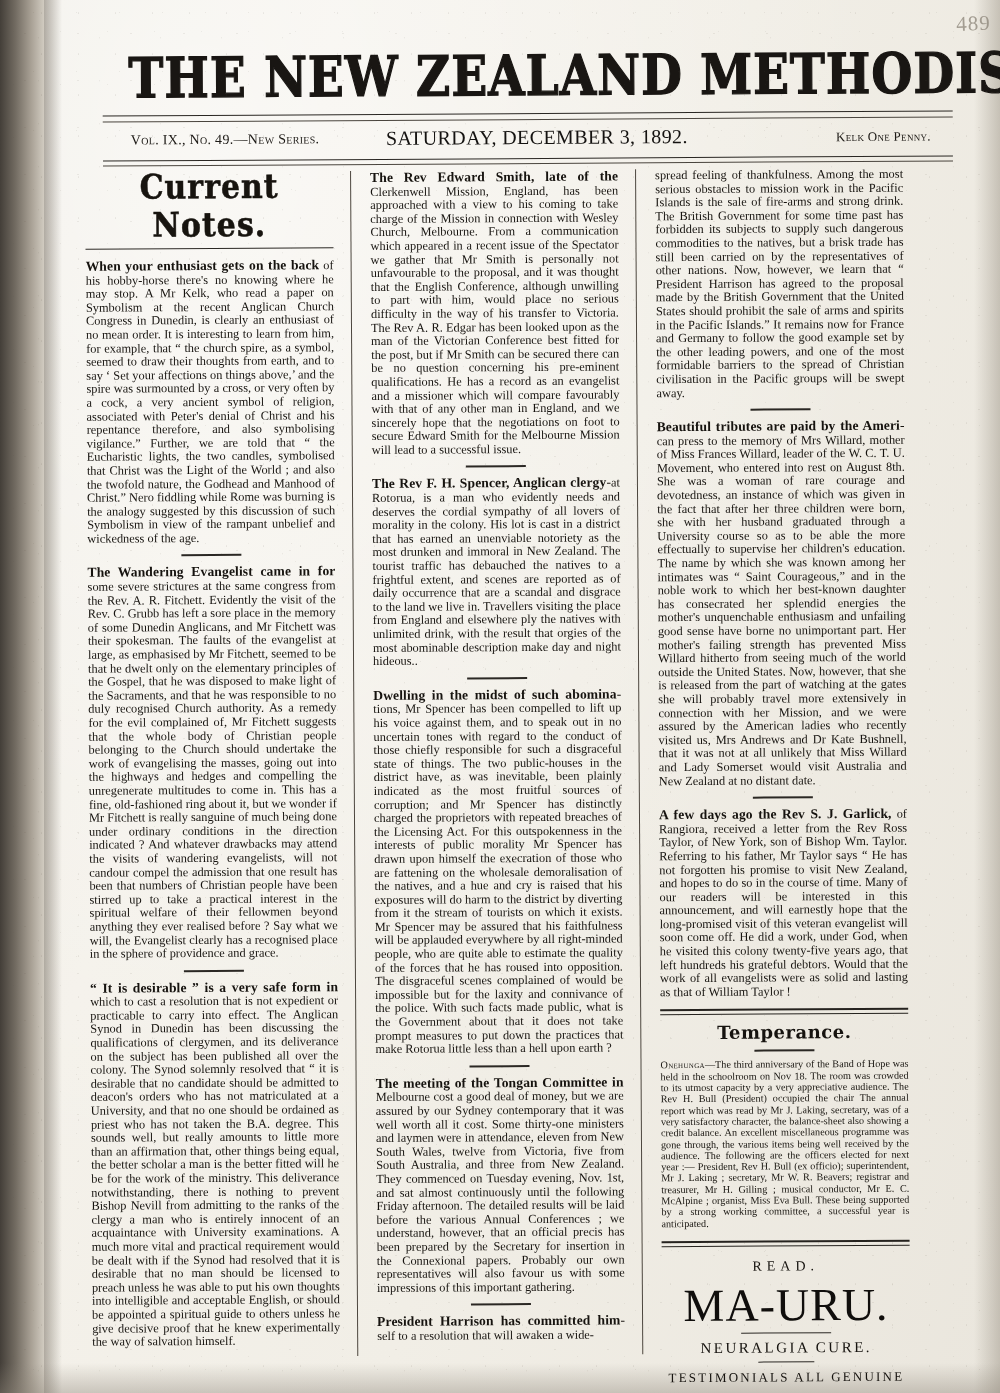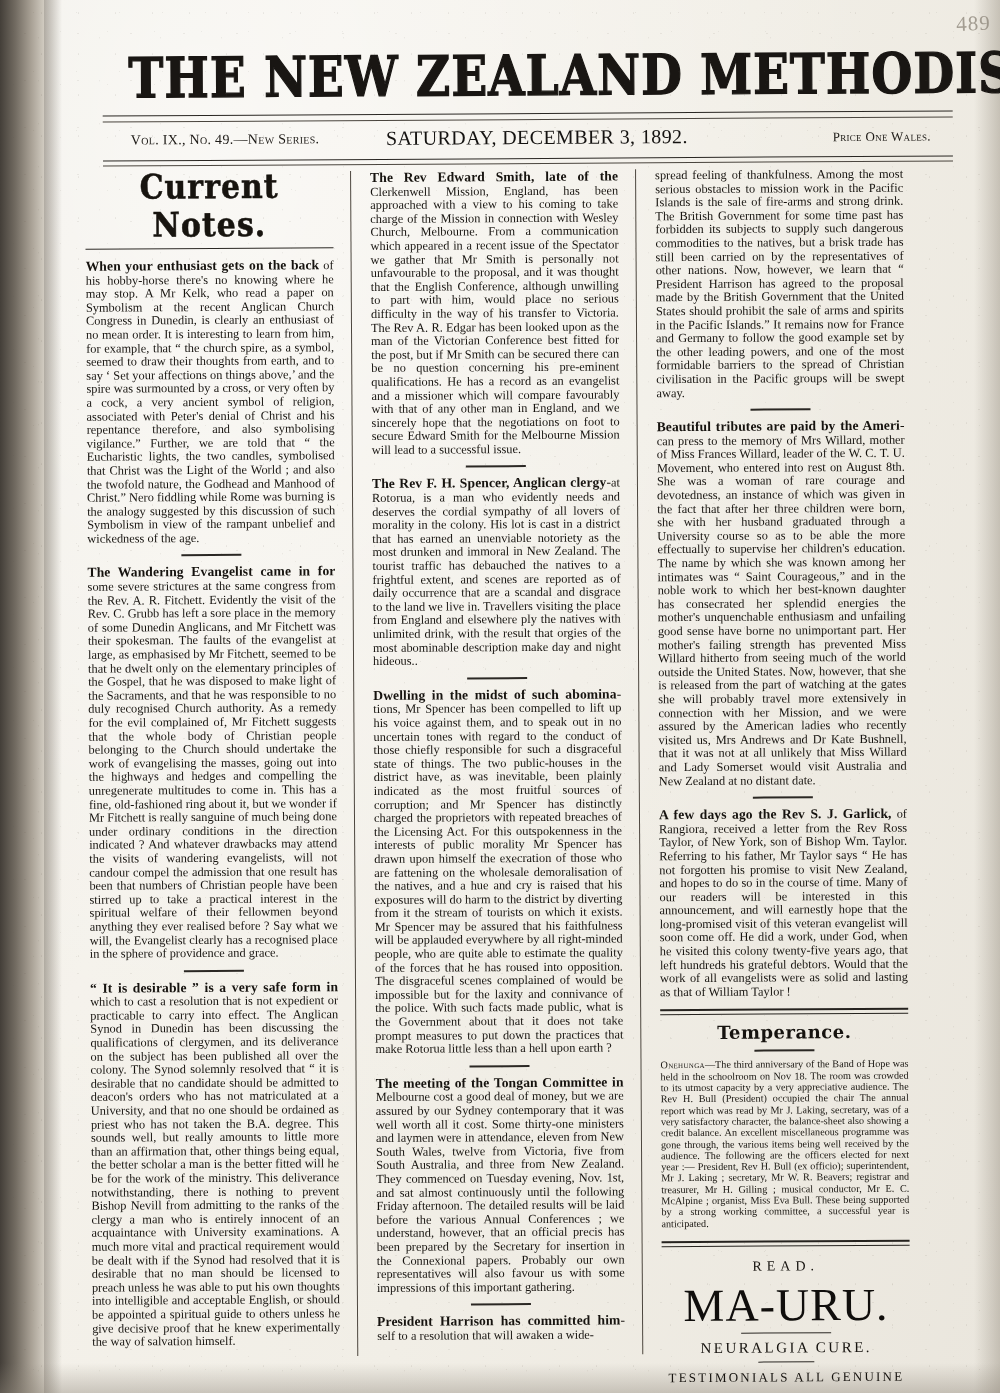--- a/index.html
+++ b/index.html
@@ -152,21 +152,21 @@
 
     <div class="masthead">
       <div class="title">THE NEW ZEALAND METHODIST.</div>
     </div>
     <div class="rule-thin" style="left:40px;top:113px;width:850px;"></div>
     <div class="rule-hair" style="left:40px;top:119px;width:850px;"></div>
 
     <div class="dateline">
       <div class="dl-left sc">Vol. IX., No. 49.—New Series.</div>
       <div class="dl-center">SATURDAY, DECEMBER 3, 1892.</div>
-      <div class="dl-right sc">Price One Wales.</div>
+      <div class="dl-right sc">Kelk One Penny.</div>
     </div>
 
     <div class="rule-thin" style="left:40px;top:158px;width:850px;"></div>
     <div class="rule-hair" style="left:40px;top:163px;width:850px;"></div>
 
     <div class="coldiv d1"></div>
     <div class="coldiv d2"></div>
 
     <div class="cols">
 

